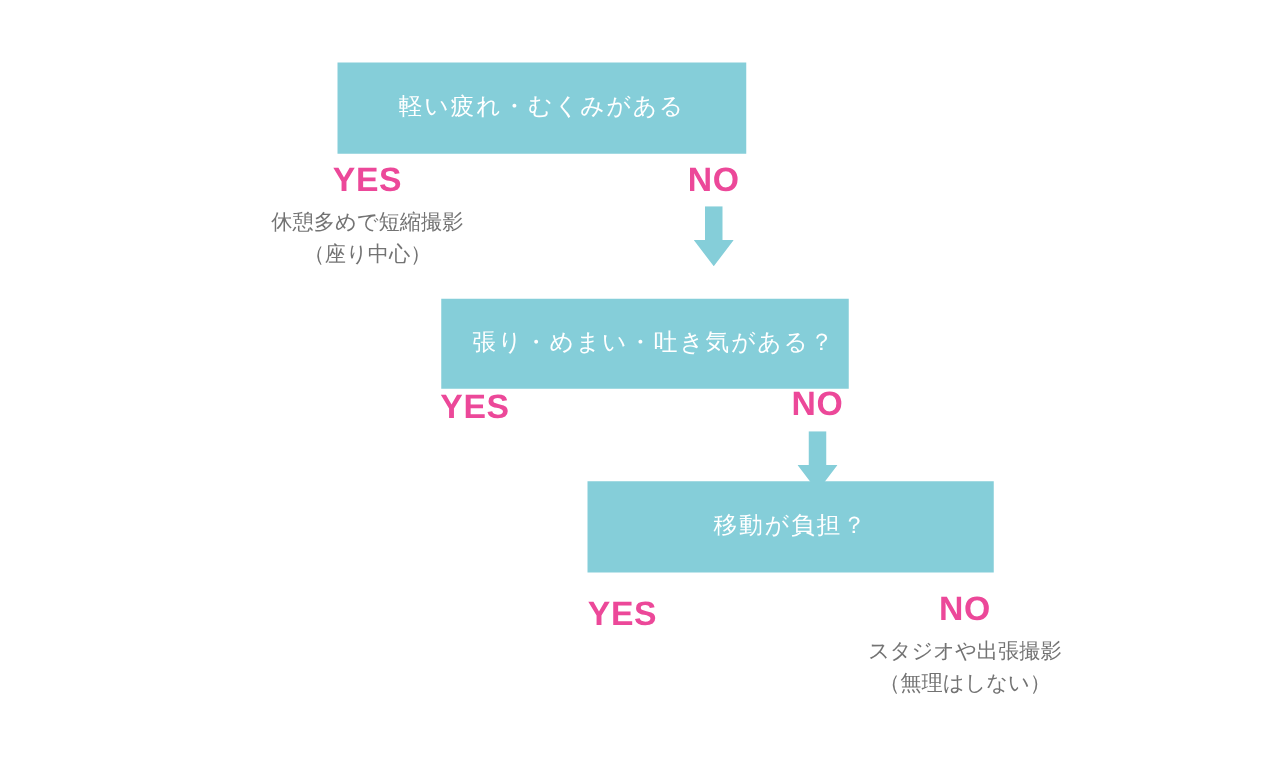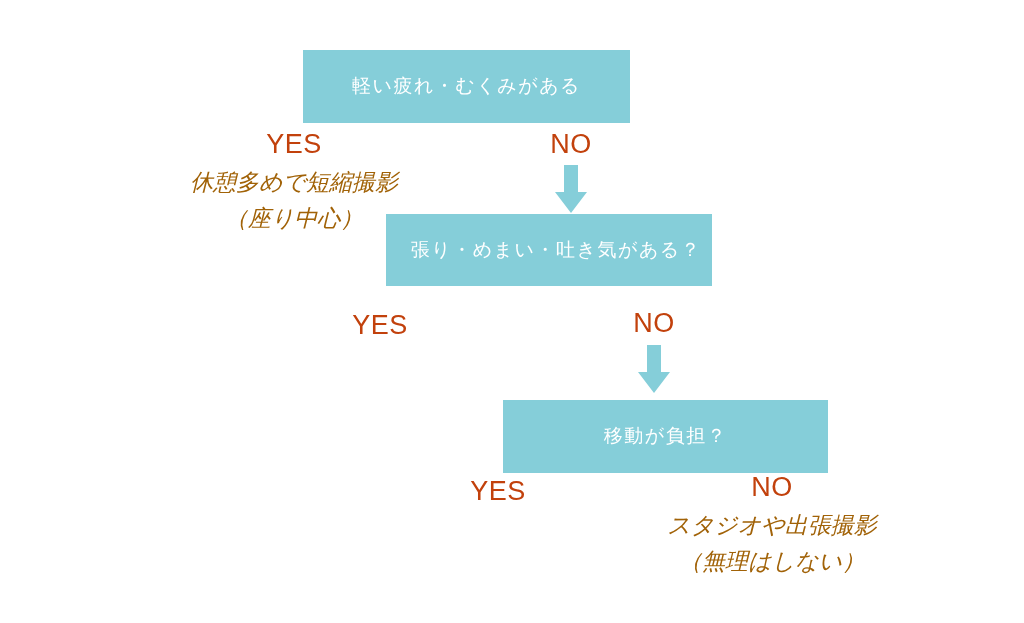--- a/index.html
+++ b/index.html
@@ -20,65 +20,63 @@
   }
 
   
   .q-box {
     position: absolute;
     background: #85ced9;
     display: flex;
     align-items: center;
     justify-content: center;
     box-sizing: border-box;
-    margin-left: 33px;
   }
   .q-box .q-text {
     color: #ffffff;
     font-size: 19px;
     letter-spacing: 1.5px;
     line-height: 1.3;
     white-space: nowrap;
   }
 
   #box-1 { left: 270px; top: 50px;  width: 327px; height: 73px; }
-  #box-2 { left: 353px; top: 214px; width: 326px; height: 72px; padding-left: 14px; }
-  #box-3 { left: 470px; top: 400px; width: 325px; height: 73px; }
+  #box-2 { left: 353px; top: 239px; width: 326px; height: 72px; padding-left: 14px; }
+  #box-3 { left: 470px; top: 385px; width: 325px; height: 73px; }
 
   
   .arrow {
     position: absolute;
     width: 32px;
     height: 48px;
   }
   .arrow svg { display: block; width: 100%; height: 100%; }
   #arrow-1 { left: 555px; top: 165px; }
   #arrow-2 { left: 638px; top: 345px; }
 
   
   .branch {
     position: absolute;
     text-align: center;
     line-height: 1.0;
   }
   .branch .answer-label {
     display: block;
-    font-weight: normal;
+    font-weight: bold;
     font-size: 27px;
     letter-spacing: 0.5px;
-    color: #c2410c;
+    color: #ec4899;
   }
   .branch .answer-desc {
     display: block;
-    font-size: 23px;
+    font-size: 17px;
     line-height: 1.55;
-    color: #a16207;
+    color: #737373;
     margin-top: 7px;
     white-space: pre-line;
-    font-style: italic;
   }
 
   #branch-1-yes { left: 174px; top: 131px; width: 240px; }
   #branch-1-no  { left: 511px; top: 131px; width: 120px; }
 
   #branch-2-yes { left: 260px; top: 312px; width: 240px; }
   #branch-2-no  { left: 594px; top: 310px; width: 120px; }
 
   #branch-3-yes { left: 378px; top: 478px; width: 240px; }
   #branch-3-no  { left: 652px; top: 474px; width: 240px; }

